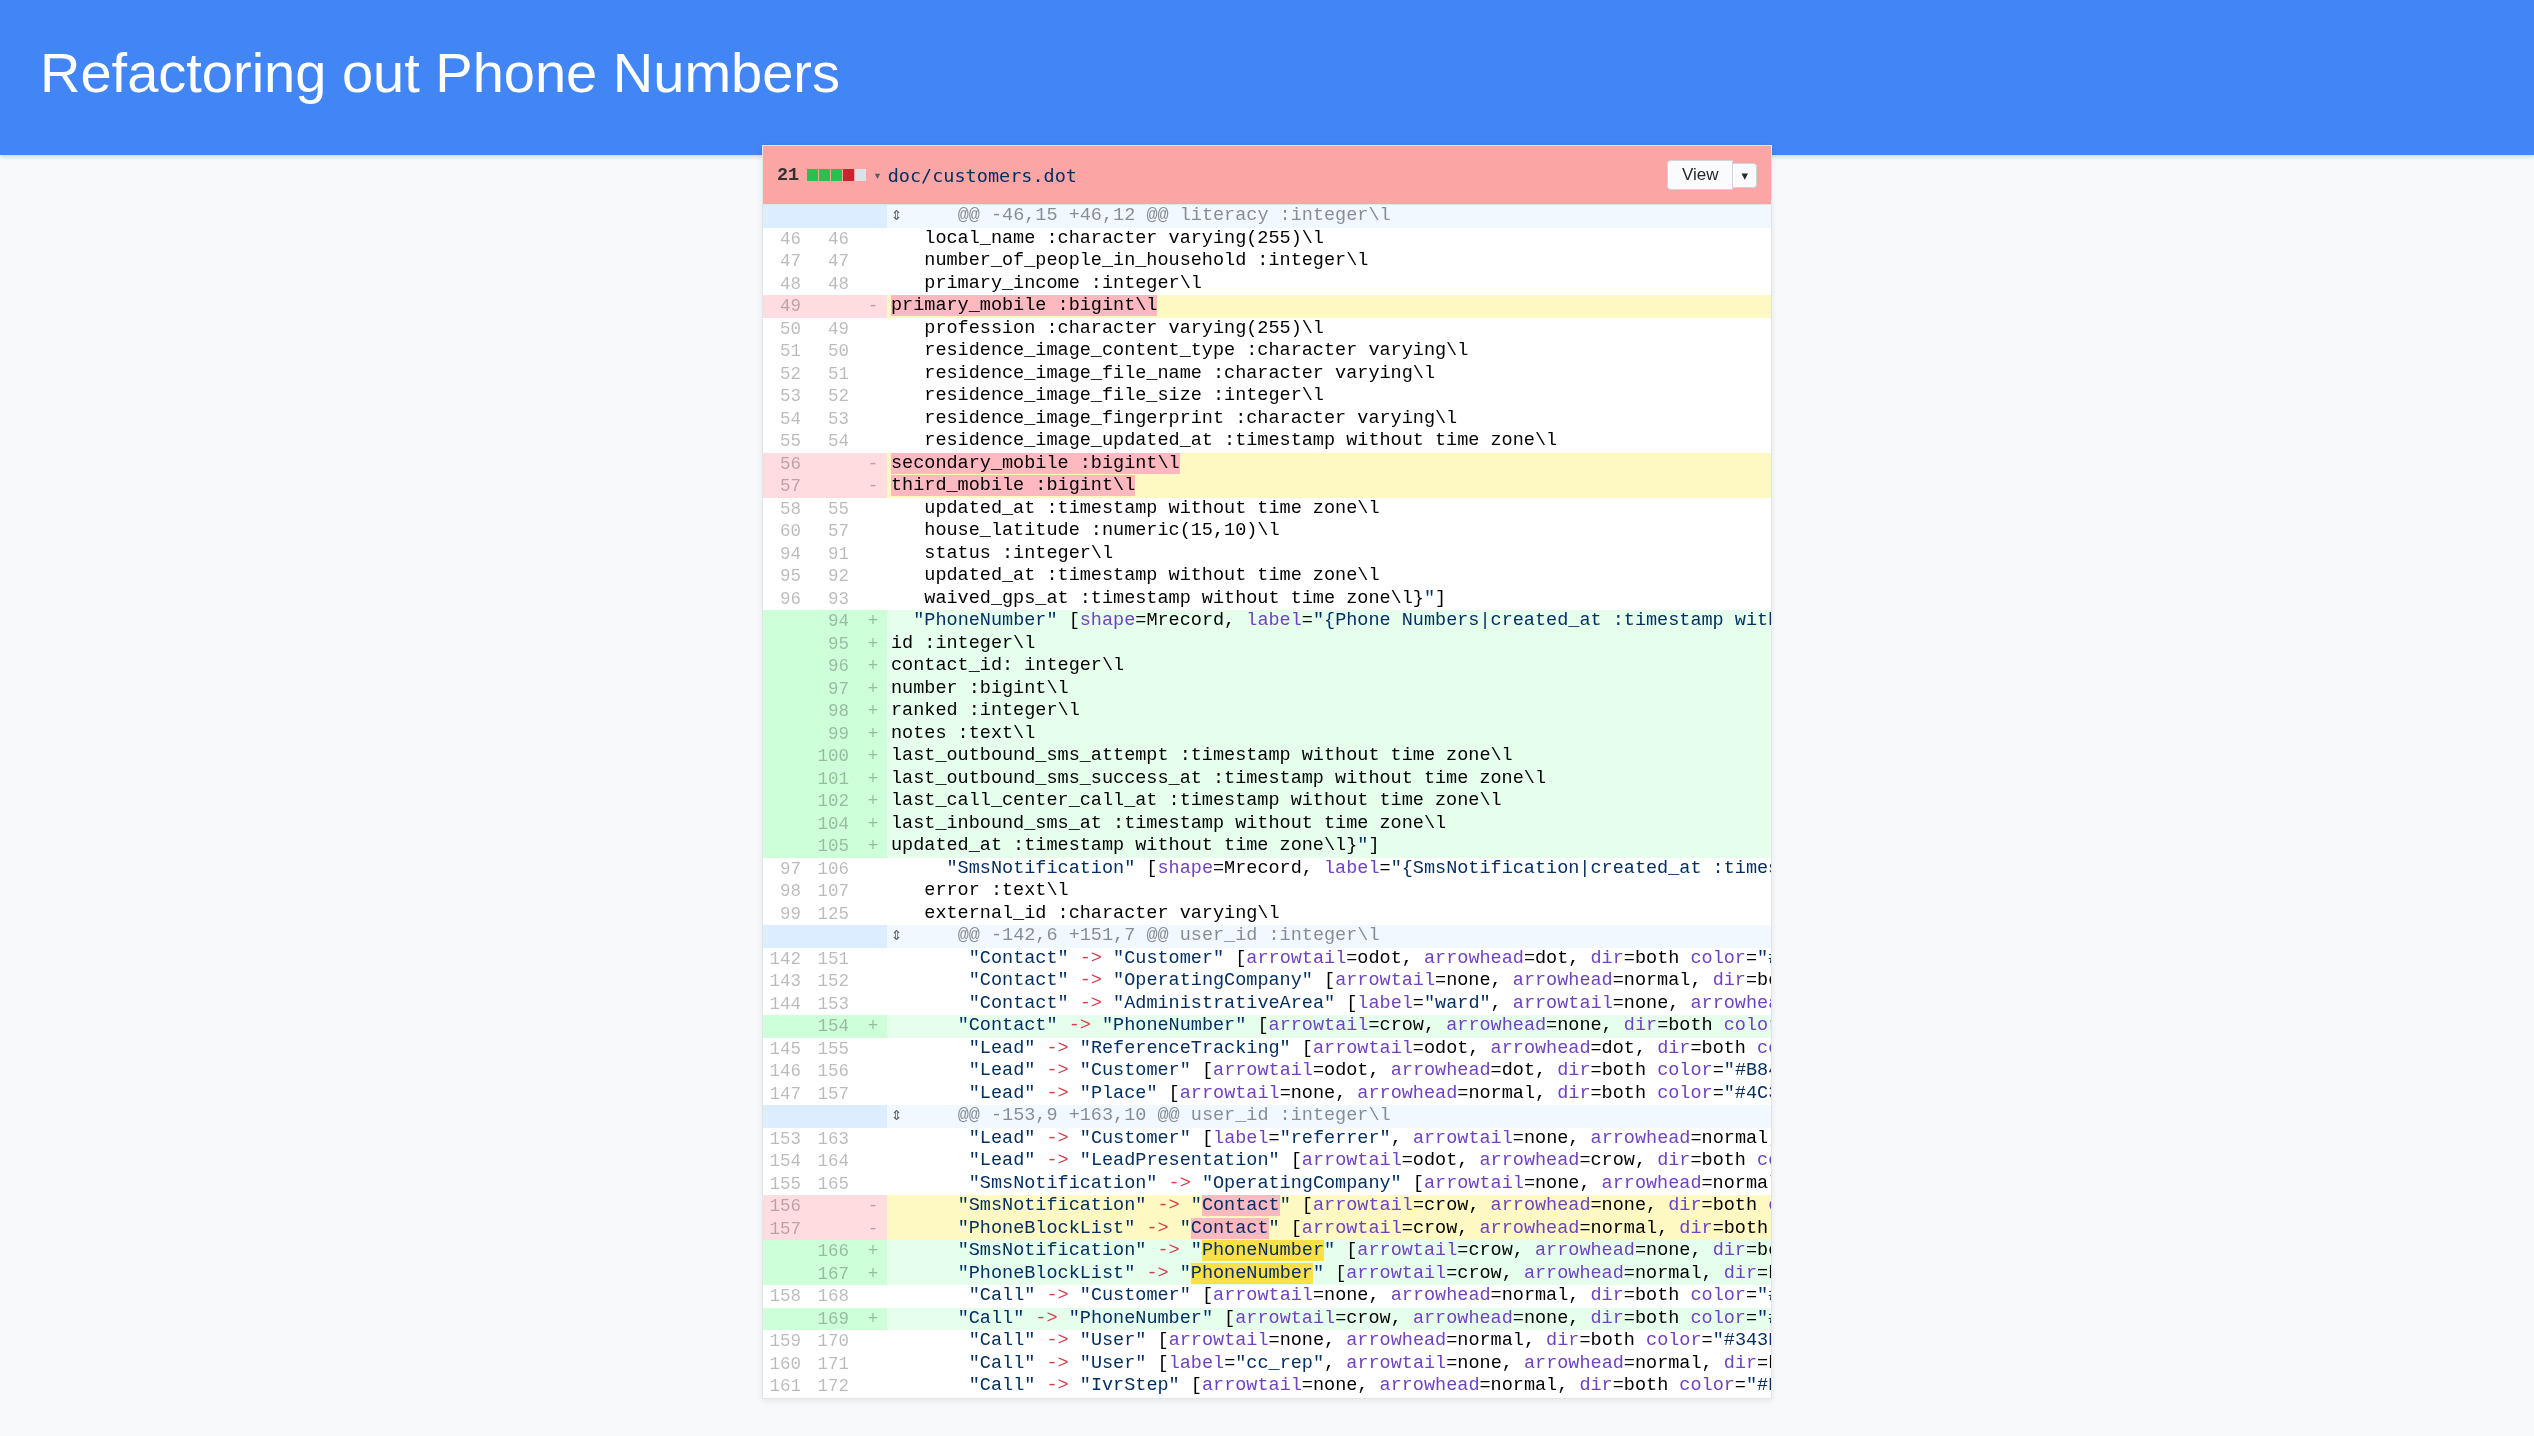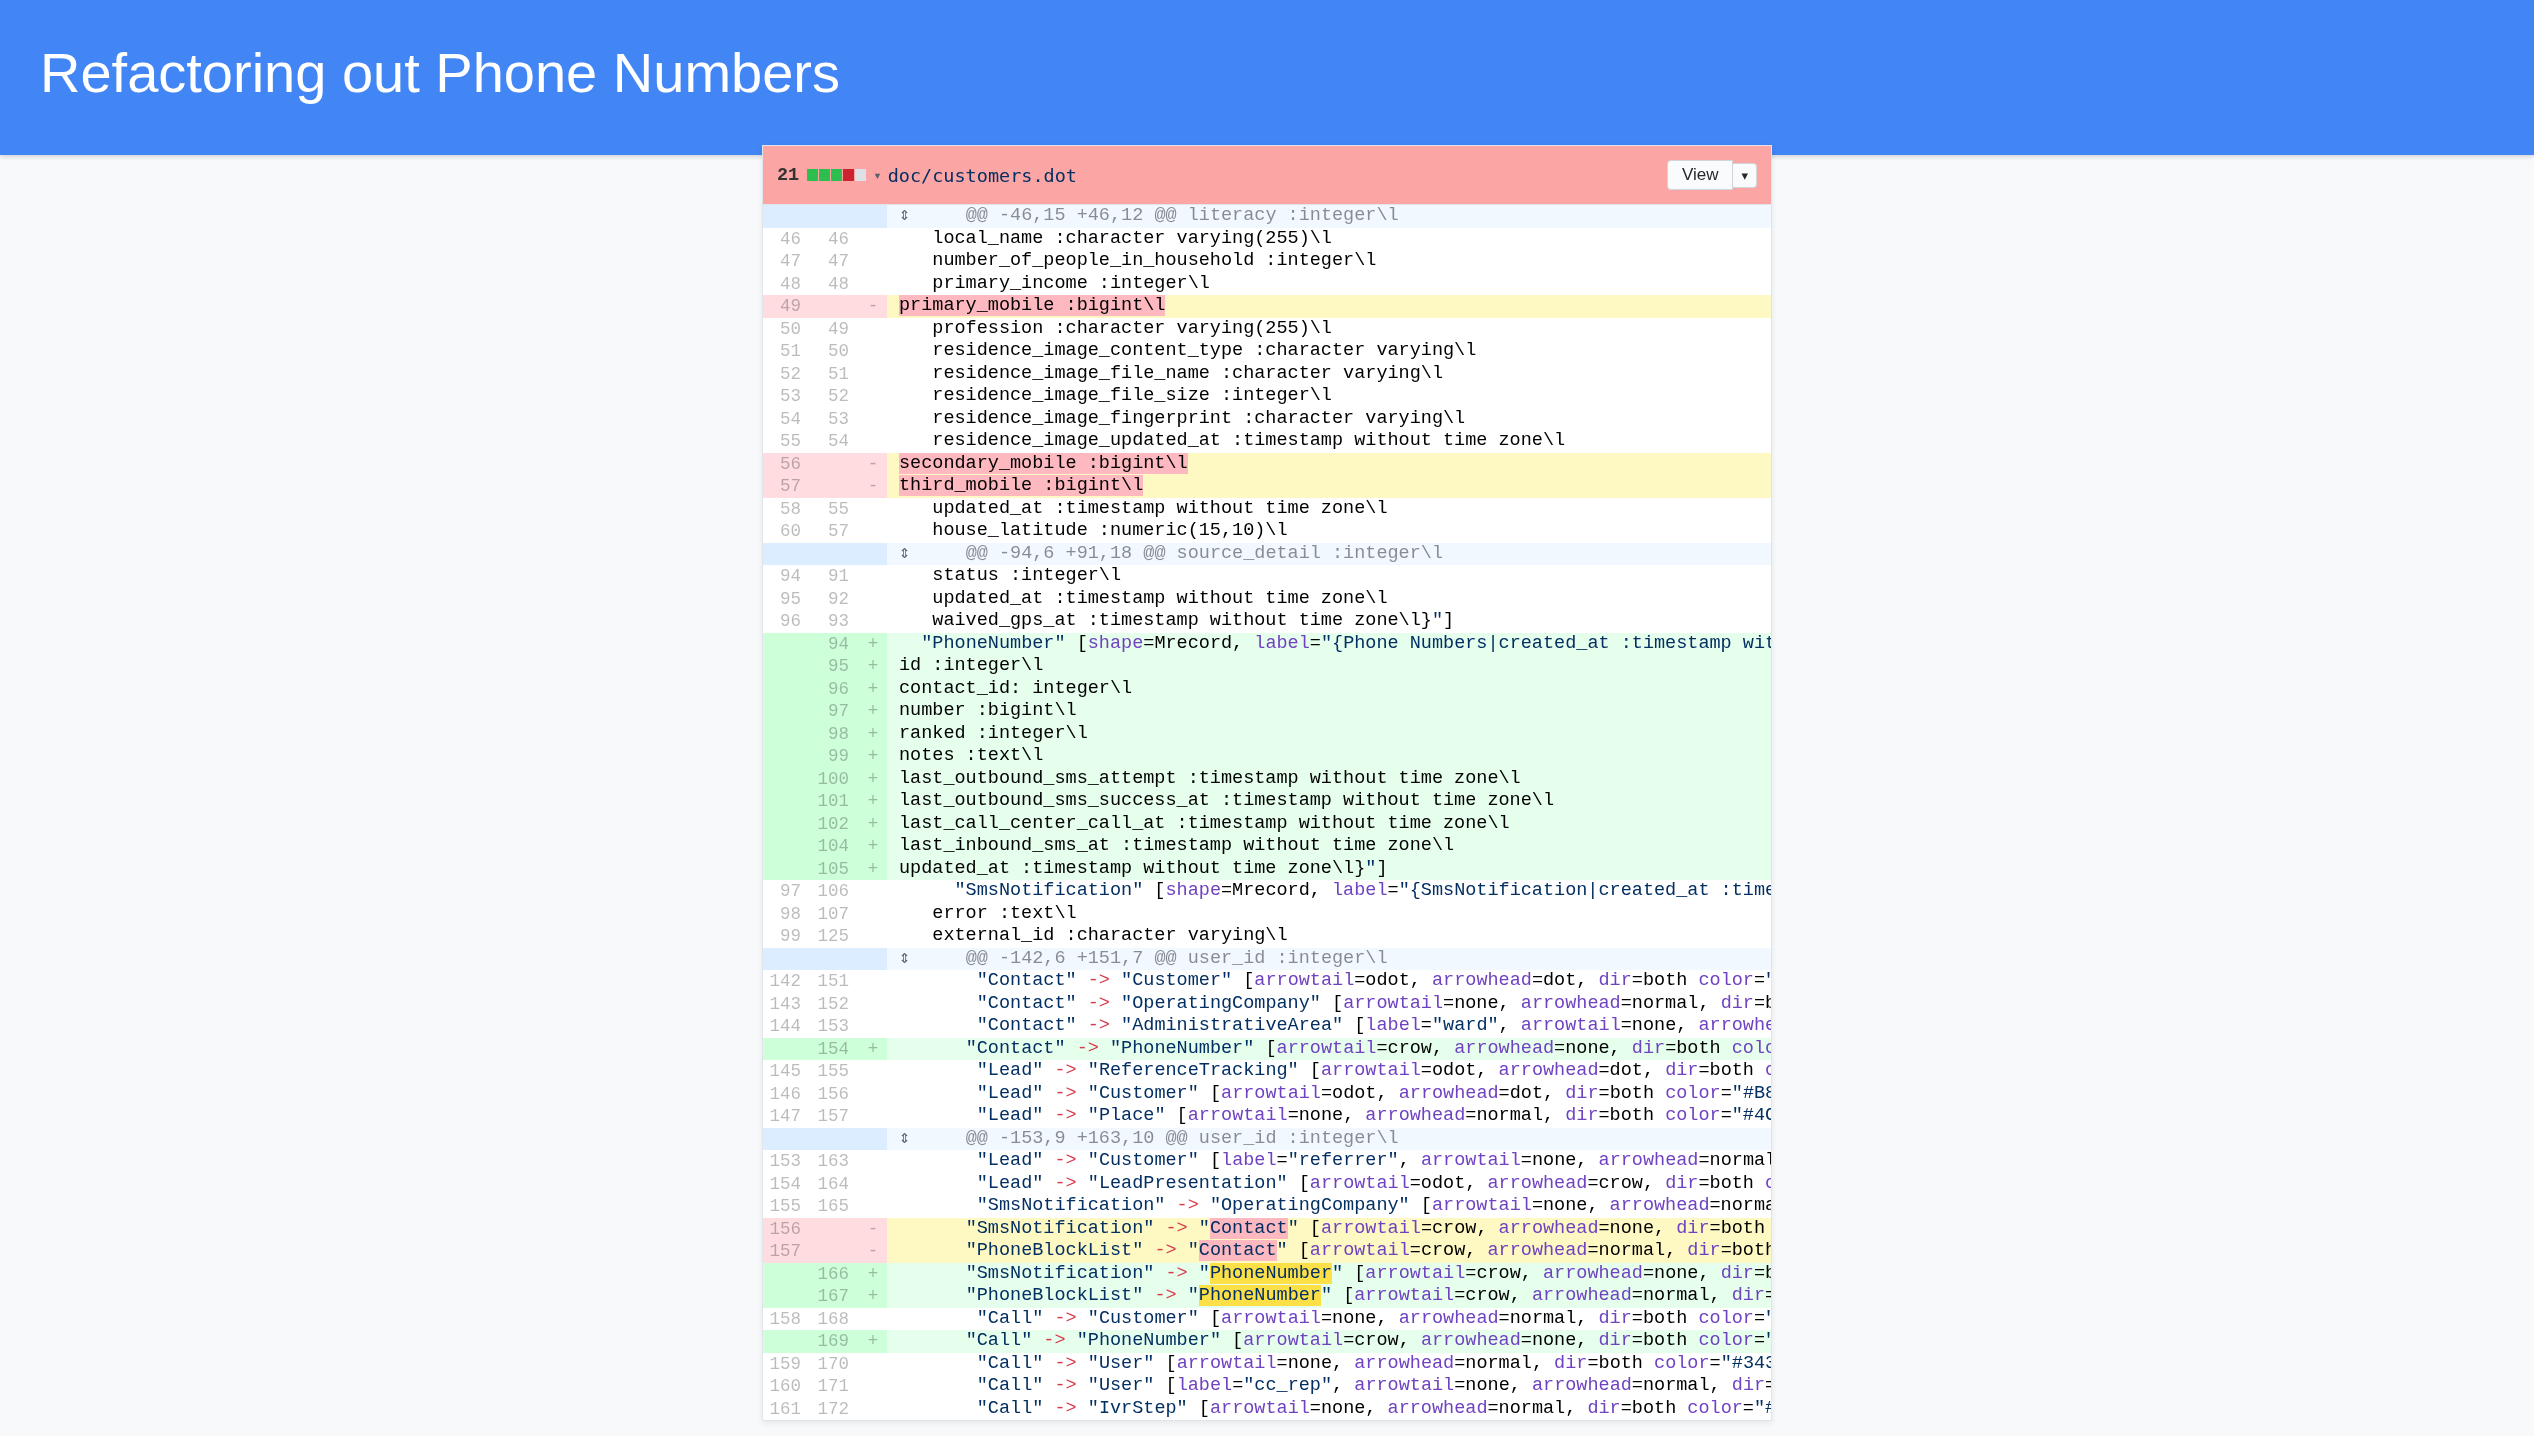--- a/index.html
+++ b/index.html
@@ -16,21 +16,21 @@
   .bar-e { background:#dbe1e5; }
   .chev { color:#586069; margin:0 6px; font-size:14px; }
   .filepath { font-family:SFMono-Regular, Consolas, monospace; color:#032f62; }
   .view-btn { margin-left:auto; padding:4px 14px; background:#fafbfc; border:1px solid #d1d5da; border-radius:4px; font-size:17px; color:#24292e; font-family:-apple-system, sans-serif;text-align:center; }
   .caret-btn { padding:4px 8px; background:#fafbfc; border:1px solid #d1d5da; border-left:none; border-radius:0 4px 4px 0; font-size:13px; color:#24292e; }
   .view-btn { border-radius:4px 0 0 4px; }
   table { width:100%; border-collapse:collapse; table-layout:fixed; }
   td { padding:0; vertical-align:top; line-height:22.5px; white-space:pre; }
   td.ln { width:48px; text-align:right; padding-right:10px; color:rgba(27,31,35,.3); -webkit-user-select:none; user-select:none; font-size:17.5px; }
   td.gut { width:28px; text-align:center; color:rgba(27,31,35,.3); font-size:17.5px; }
-  td.code { padding-left:12px; overflow:hidden; font-size:18.5px; }
+  td.code { padding-left:4px; overflow:hidden; font-size:18.5px; }
   tr.hunk td { background:#f1f8ff; color:rgba(27,31,35,.5); }
   tr.hunk td.ln, tr.hunk td.gut { background:#dbedff; }
   tr.hunk .expand { color:#586069; }
   tr.del td.ln, tr.del td.gut { background:#ffdce0; }
   tr.del td.code { background:#fef9c3; }
   tr.add td.ln, tr.add td.gut { background:#cdffd8; }
   tr.add td.code { background:#e6ffed; }
   tr.del .hl { background:#fdb8c0; }
   tr.add .hl { background:#fde047; }
   
@@ -145,26 +145,20 @@
           <td class="ln">55</td>
           <td class="gut"></td>
           <td class="code">   updated_at :timestamp without time zone\l</td>
         </tr>
         <tr class="ctx">
           <td class="ln">60</td>
           <td class="ln">57</td>
           <td class="gut"></td>
           <td class="code">   house_latitude :numeric(15,10)\l</td>
         </tr>
-        <tr class="hunk">
-          <td class="ln"></td>
-          <td class="ln"></td>
-          <td class="gut"></td>
-          <td class="code"><span class="expand">⇕</span>     @@ -94,6 +91,18 @@ source_detail :integer\l</td>
-        </tr>
         <tr class="ctx">
           <td class="ln">94</td>
           <td class="ln">91</td>
           <td class="gut"></td>
           <td class="code">   status :integer\l</td>
         </tr>
         <tr class="ctx">
           <td class="ln">95</td>
           <td class="ln">92</td>
           <td class="gut"></td>

